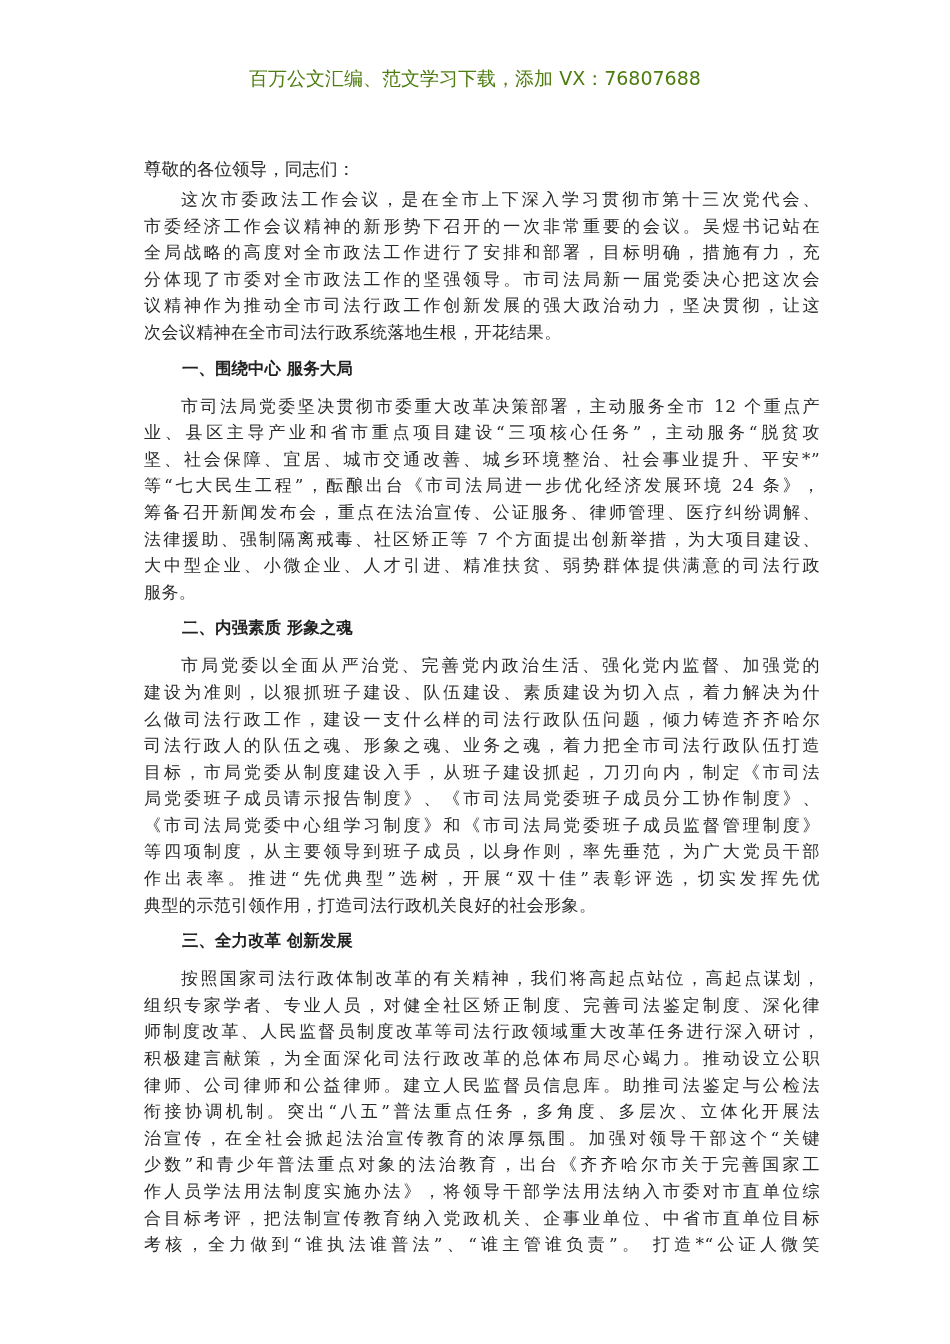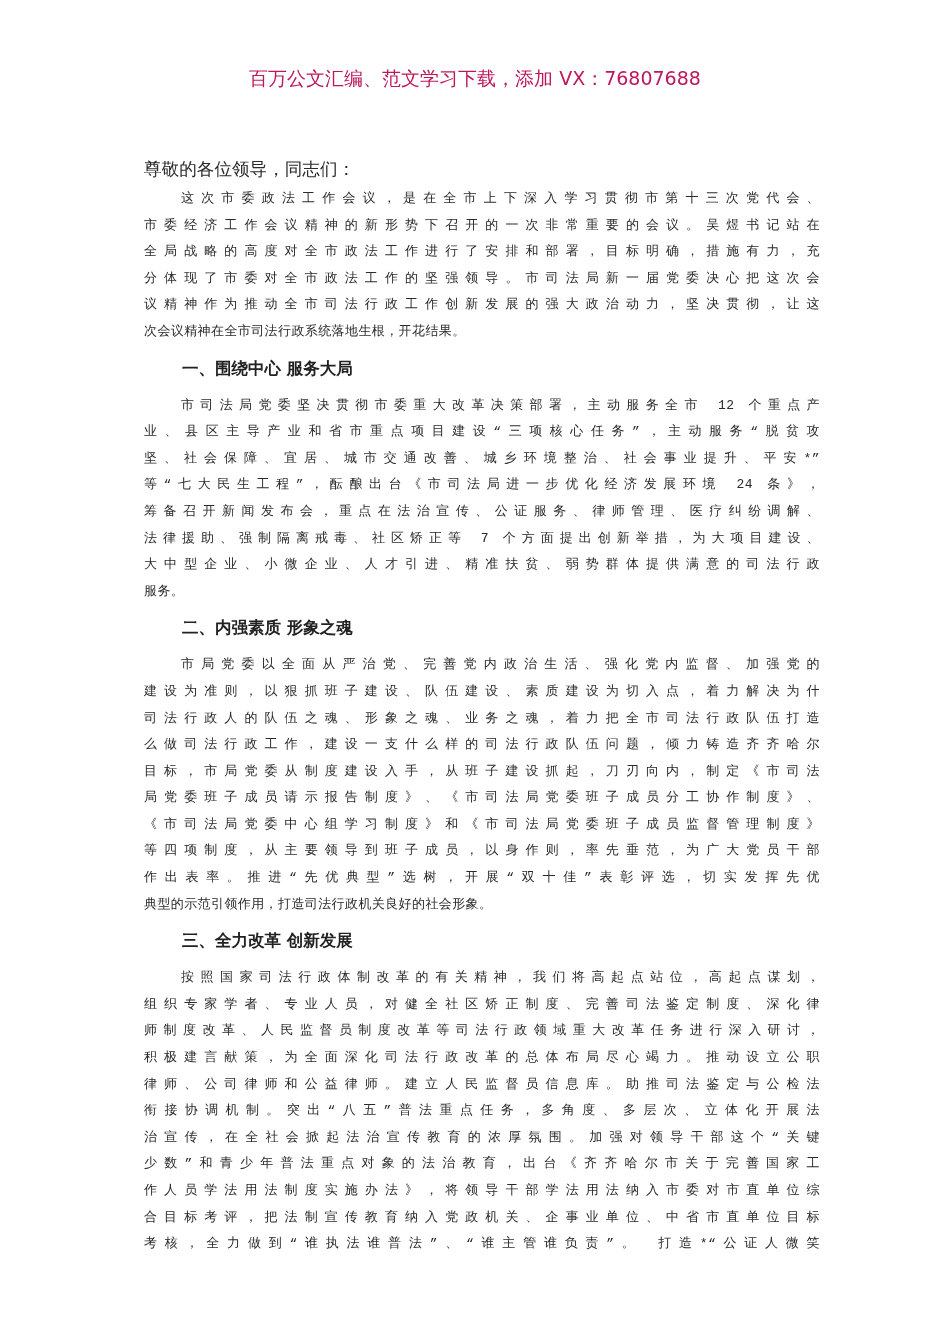--- a/index.html
+++ b/index.html
@@ -1,23 +1,23 @@
 <!DOCTYPE html>
 <html><head>
 <meta charset="utf-8">
 <style>
   html, body { margin: 0; padding: 0; background: #ffffff; }
   body { width: 950px; height: 1344px; position: relative; overflow: hidden;
          font-family: "DejaVu Serif", "Liberation Serif", serif; color: #2a2a2a; }
   .banner { position: absolute; top: 66px; left: 0; width: 950px; text-align: center;
             font-family: "DejaVu Sans", "Liberation Sans", sans-serif;
-            font-size: 19px; color: #be185d; letter-spacing: 0px; }
+            font-size: 19px; color: #4d7c0f; letter-spacing: 0px; }
   .doc { position: absolute; left: 144px; top: 128px; width: 676px; }
-  .line { height: 26.6px; line-height: 26.6px; font-size: 13px; white-space: nowrap;
-          text-align: justify; text-align-last: justify; letter-spacing: 0.4px; font-family: Liberation Mono, monospace; }
+  .line { height: 26.6px; line-height: 26.6px; font-size: 17px; white-space: nowrap;
+          text-align: justify; text-align-last: justify; letter-spacing: 0.4px; }
   .line.last { text-align-last: left; }
   .greet { height: 26px; line-height: 26px; font-size: 17.6px; margin-bottom: 4px; text-align-last:left;margin-top:28px; }
   .para { margin-bottom: 10px; }
   .indent { padding-left: 37px; }
   .heading { font-family: "DejaVu Sans", "Liberation Sans", sans-serif; font-weight: bold;
              font-size: 16.5px; height: 26px; line-height: 26px; padding-left: 38px;
              margin-bottom: 11px; color: #222; }
 </style>
 </head>
 <body>
@@ -45,22 +45,22 @@
     <div class="line">筹备召开新闻发布会，重点在法治宣传、公证服务、律师管理、医疗纠纷调解、</div>
     <div class="line">法律援助、强制隔离戒毒、社区矫正等 7 个方面提出创新举措，为大项目建设、</div>
     <div class="line">大中型企业、小微企业、人才引进、精准扶贫、弱势群体提供满意的司法行政</div>
     <div class="line last">服务。</div>
   </div>
 
   <div class="heading">二、内强素质  形象之魂</div>
   <div class="para">
     <div class="line indent">市局党委以全面从严治党、完善党内政治生活、强化党内监督、加强党的</div>
     <div class="line">建设为准则，以狠抓班子建设、队伍建设、素质建设为切入点，着力解决为什</div>
+    <div class="line">么做司法行政工作，建设一支什么样的司法行政队伍问题，倾力铸造齐齐哈尔</div>
     <div class="line">司法行政人的队伍之魂、形象之魂、业务之魂，着力把全市司法行政队伍打造</div>
-    <div class="line">么做司法行政工作，建设一支什么样的司法行政队伍问题，倾力铸造齐齐哈尔</div>
     <div class="line">目标，市局党委从制度建设入手，从班子建设抓起，刀刃向内，制定《市司法</div>
     <div class="line">局党委班子成员请示报告制度》、《市司法局党委班子成员分工协作制度》、</div>
     <div class="line">《市司法局党委中心组学习制度》和《市司法局党委班子成员监督管理制度》</div>
     <div class="line">等四项制度，从主要领导到班子成员，以身作则，率先垂范，为广大党员干部</div>
     <div class="line">作出表率。推进“先优典型”选树，开展“双十佳”表彰评选，切实发挥先优</div>
     <div class="line last">典型的示范引领作用，打造司法行政机关良好的社会形象。</div>
   </div>
 
   <div class="heading">三、全力改革  创新发展</div>
   <div class="para">

